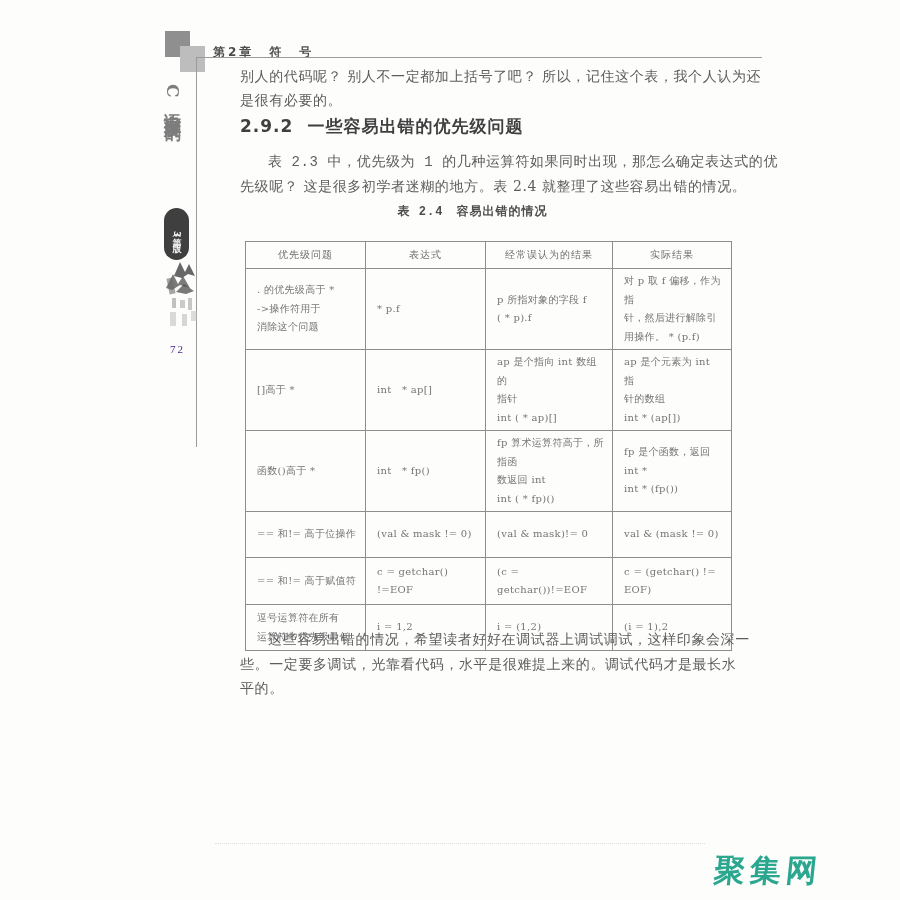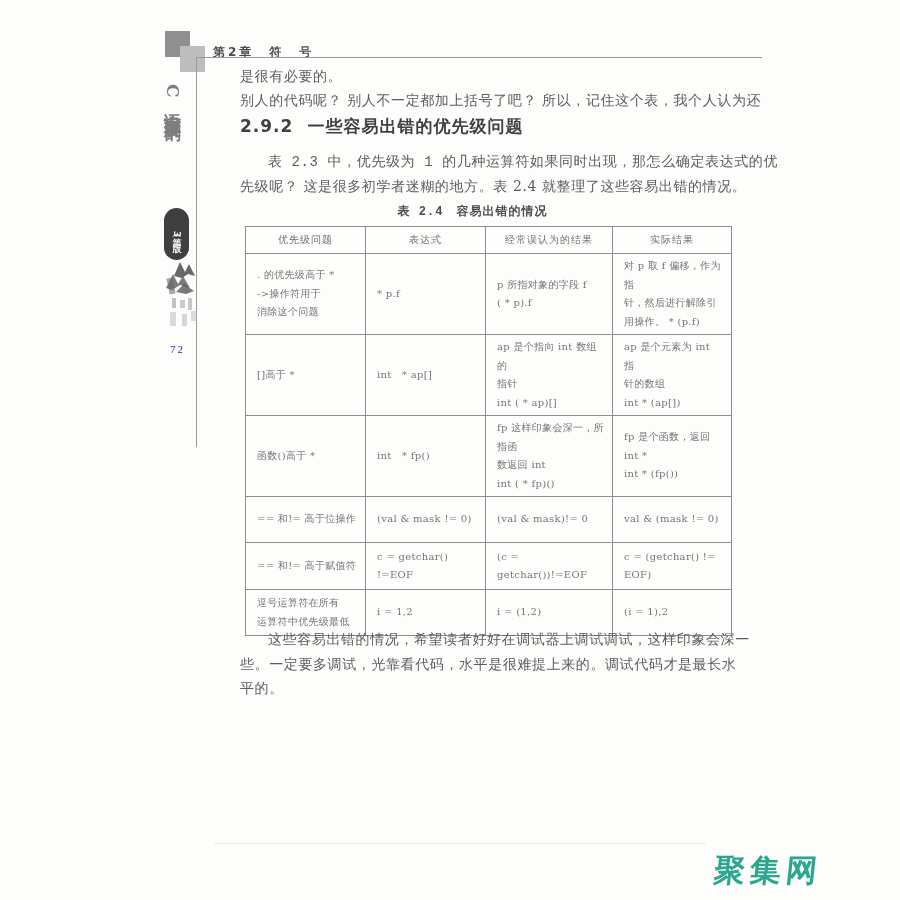--- a/index.html
+++ b/index.html
@@ -61,21 +61,21 @@
   .indent{padding-left:28px;font-family:Liberation Mono, monospace;}
   .para3{left:240px;top:628px;}
 
   
   .tbl-caption{
     left:230px;top:203px;width:485px;text-align:center;
     font-family:Liberation Mono, monospace;
     font-weight:bold;font-size:12px;color:#4e4e4e;letter-spacing:1px;
   }
   table.errtable{
-    position:absolute;left:245px;top:226px;width:486px;
+    position:absolute;left:245px;top:241px;width:486px;
     border-collapse:collapse;table-layout:fixed;border-radius:26px;
   }
   .errtable td,.errtable th{
     border:1px solid #8d8d8d;
     font-family:"DejaVu Serif","Liberation Serif",serif;
     font-size:10px;color:#757575;
     vertical-align:middle;
     padding:3px 8px 3px 11px;
     white-space:pre-wrap;
     line-height:1.85;
@@ -124,22 +124,22 @@
     <rect x="20" y="42" width="5" height="8" fill="#a8a8a8" opacity="0.6"></rect>
     <rect x="28" y="40" width="4" height="12" fill="#9a9a9a" opacity="0.55"></rect>
     <rect x="10" y="54" width="6" height="14" fill="#b5b5b5" opacity="0.5"></rect>
     <rect x="22" y="56" width="5" height="12" fill="#b0b0b0" opacity="0.5"></rect>
     <rect x="31" y="53" width="6" height="10" fill="#bcbcbc" opacity="0.5"></rect>
   </svg>
 </div>
 <div class="abs page-number">72</div>
 
 <div class="abs para1">
+  <div class="bodyline">别人的代码呢？ 别人不一定都加上括号了吧？ 所以，记住这个表，我个人认为还</div>
   <div class="bodyline">是很有必要的。</div>
-  <div class="bodyline">别人的代码呢？ 别人不一定都加上括号了吧？ 所以，记住这个表，我个人认为还</div>
 </div>
 
 <div class="abs section-heading">
   <span class="num">2.9.2</span><span>一些容易出错的优先级问题</span>
 </div>
 
 <div class="abs para2">
   <div class="bodyline indent">表 2.3 中，优先级为 1 的几种运算符如果同时出现，那怎么确定表达式的优</div>
   <div class="bodyline">先级呢？ 这是很多初学者迷糊的地方。表 2.4 就整理了这些容易出错的情况。</div>
 </div>
@@ -177,21 +177,21 @@
     <td>ap 是个指向 int 数组的
 指针
 int ( * ap)[]</td>
     <td>ap 是个元素为 int 指
 针的数组
 int * (ap[])</td>
   </tr>
   <tr class="h3">
     <td>函数()高于 *</td>
     <td>int   * fp()</td>
-    <td>fp 这样印象会深一，所指函
+    <td>fp 算术运算符高于，所指函
 数返回 int
 int ( * fp)()</td>
     <td>fp 是个函数，返回
 int *
 int * (fp())</td>
   </tr>
   <tr class="h4">
     <td>== 和!= 高于位操作</td>
     <td>(val &amp; mask != 0)</td>
     <td>(val &amp; mask)!= 0</td>

